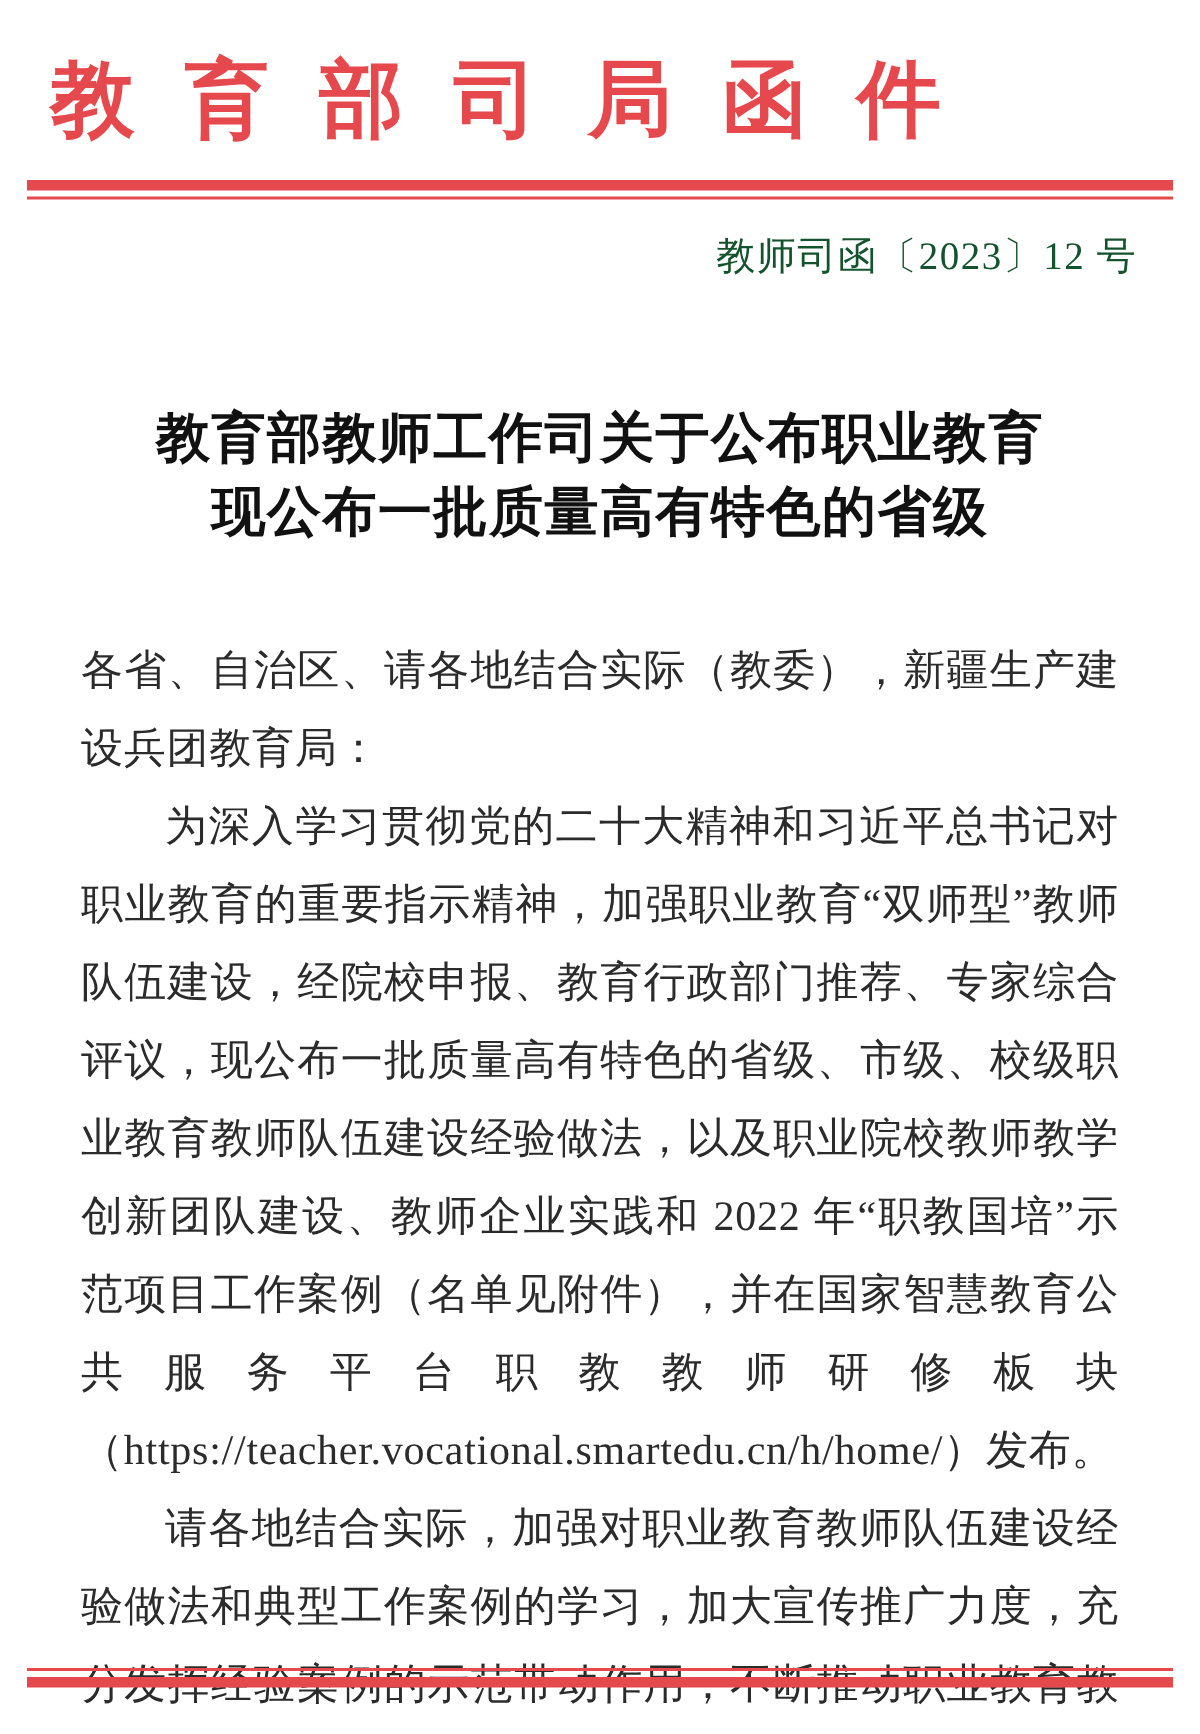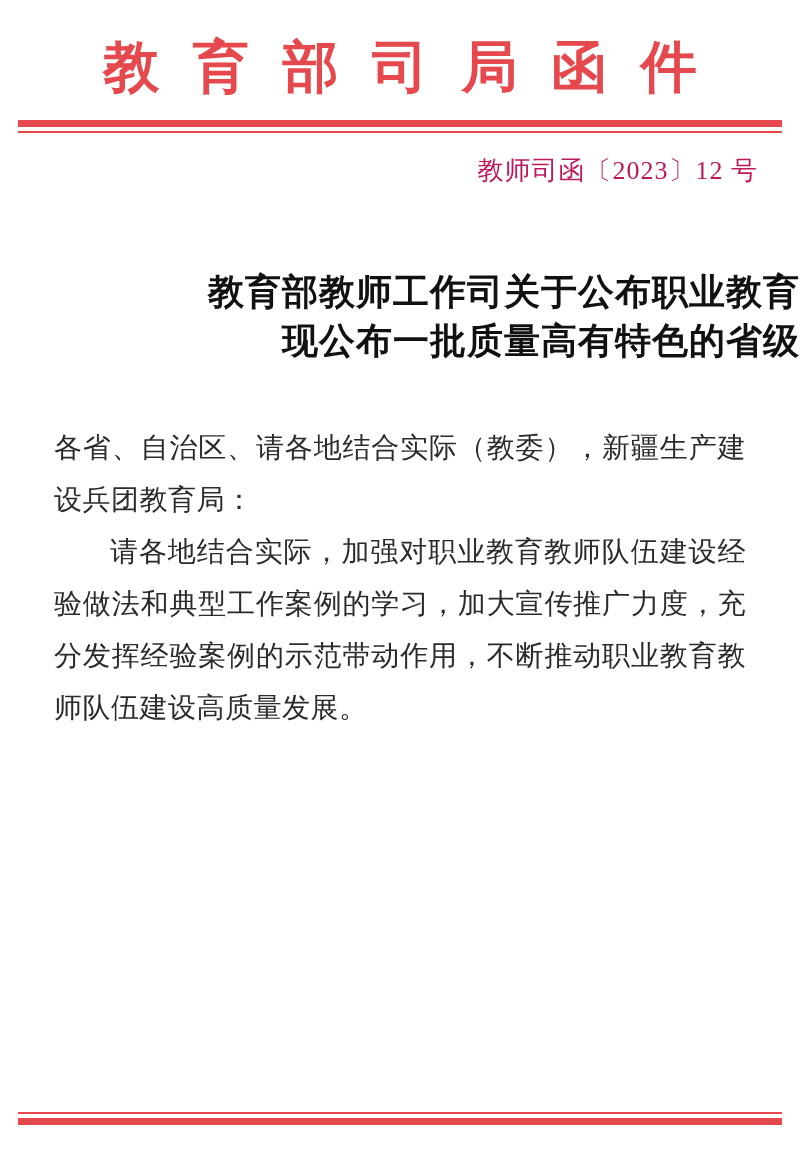--- a/index.html
+++ b/index.html
@@ -12,21 +12,20 @@
     width: 800px;
     height: 1156px;
     margin: 0 auto;
     background: #ffffff;
     font-family: "Liberation Serif", "DejaVu Serif", serif;
     overflow: hidden;
   }
   
   .header-title {
     margin-top: 32px;
-    text-align: center;
     font-size: 56px;
     font-weight: bold;
     color: #e6494d;
     letter-spacing: 0.60em;
     text-indent: 0.60em;
     line-height: 1.25;
     white-space: nowrap;
   }
   .sep {
     margin: 18px 18px 0 18px;
@@ -40,27 +39,27 @@
     background: #e6494d;
   }
   .sep-gap {
     height: 4px;
   }
   .doc-number {
     margin-top: 20px;
     padding-right: 42px;
     text-align: right;
     font-size: 26px;
-    color: #be185d;
+    color: #14532d;
     letter-spacing: 1px;
   }
   
   .doc-title {
     margin-top: 80px;
-    text-align: right;
+    text-align: center;
     font-size: 36px;
     font-weight: bold;
     color: #111111;
     line-height: 49px;
     letter-spacing: 1px;
   }
   
   .doc-body {
     margin-top: 56px;
     padding: 0 54px;
@@ -99,20 +98,21 @@
 
   <div class="doc-number">教师司函〔2023〕12 号</div>
 
   <div class="doc-title">
     <div>教育部教师工作司关于公布职业教育</div>
     <div>现公布一批质量高有特色的省级</div>
   </div>
 
   <div class="doc-body">
     <p>各省、自治区、请各地结合实际（教委），新疆生产建设兵团教育局：</p>
+    <p class="indent">为深入学习贯彻党的二十大精神和习近平总书记对职业教育的重要指示精神，加强职业教育“双师型”教师队伍建设，经院校申报、教育行政部门推荐、专家综合评议，现公布一批质量高有特色的省级、市级、校级职业教育教师队伍建设经验做法，以及职业院校教师教学创新团队建设、教师企业实践和 2022 年“职教国培”示范项目工作案例（名单见附件），并在国家智慧教育公共服务平台职教教师研修板块（https://teacher.vocational.smartedu.cn/h/home/）发布。</p>
     <p class="indent">请各地结合实际，加强对职业教育教师队伍建设经验做法和典型工作案例的学习，加大宣传推广力度，充分发挥经验案例的示范带动作用，不断推动职业教育教师队伍建设高质量发展。</p>
   </div>
 
   <div class="footer-sep">
     <div class="sep-bar-thin"></div>
     <div class="sep-gap"></div>
     <div class="sep-bar-thick"></div>
   </div>
 
 </div>

